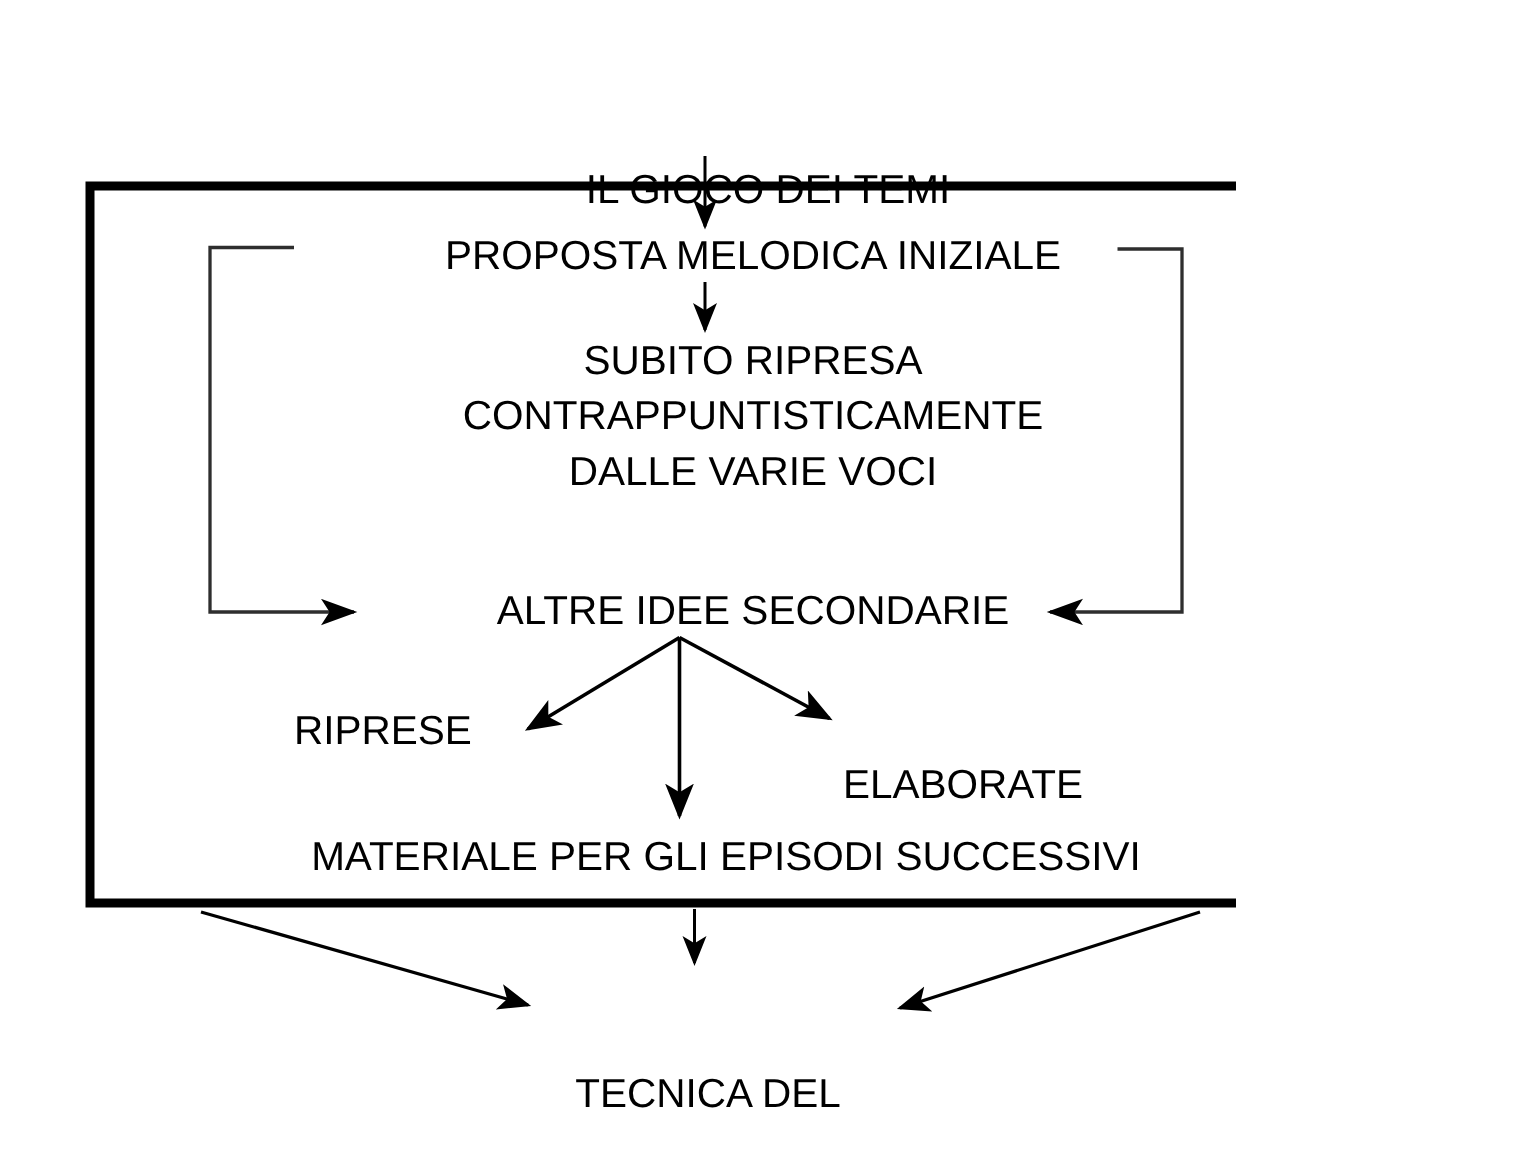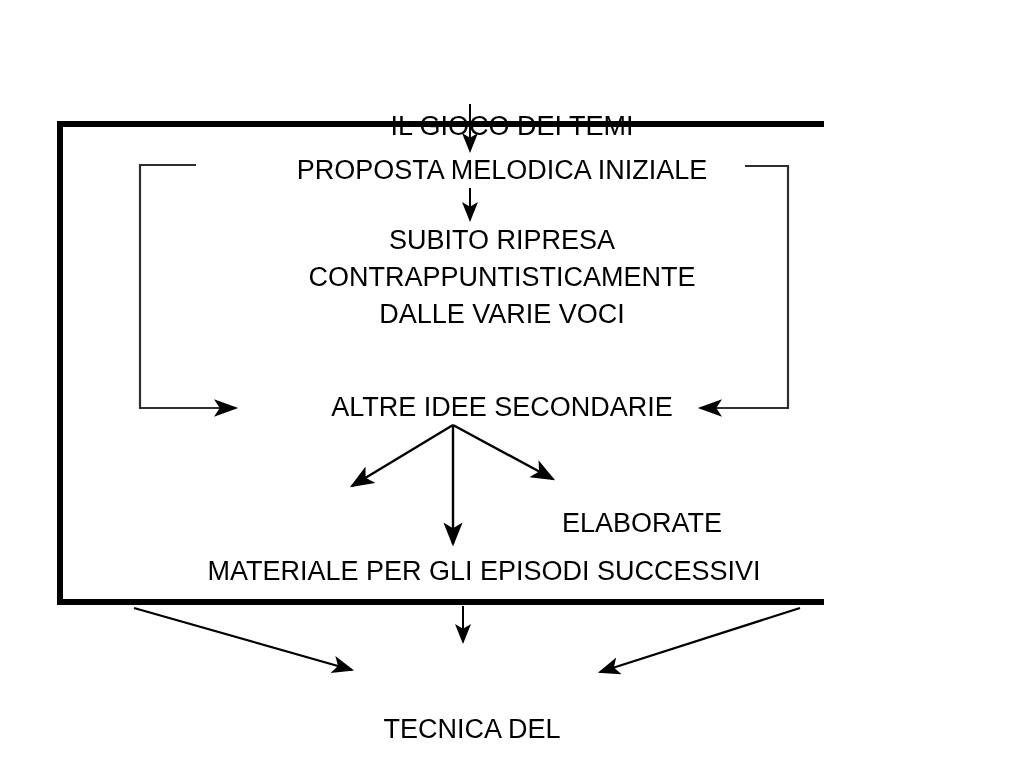--- a/index.html
+++ b/index.html
@@ -89,20 +89,21 @@
   <div class="outer-box"></div>
 
   <div class="lbl centered inner-txt-1" style="left:-10px;">PROPOSTA MELODICA INIZIALE</div>
 
   <div class="lbl centered inner-txt-2" style="left:-10px;">SUBITO RIPRESA
 CONTRAPPUNTISTICAMENTE
 DALLE VARIE VOCI</div>
 
   <div class="lbl centered inner-txt-3" style="left:-10px;">ALTRE IDEE SECONDARIE</div>
 
+  <div class="lbl riprese">RIPRESE</div>
 
   <div class="lbl elaborate">ELABORATE</div>
 
   <div class="lbl centered inner-txt-5" style="left:-28px;">MATERIALE PER GLI EPISODI SUCCESSIVI</div>
 
   <div class="lbl centered bottom-txt" style="left:-40px;">
     <div>TECNICA DEL</div>
     
   </div>
 

